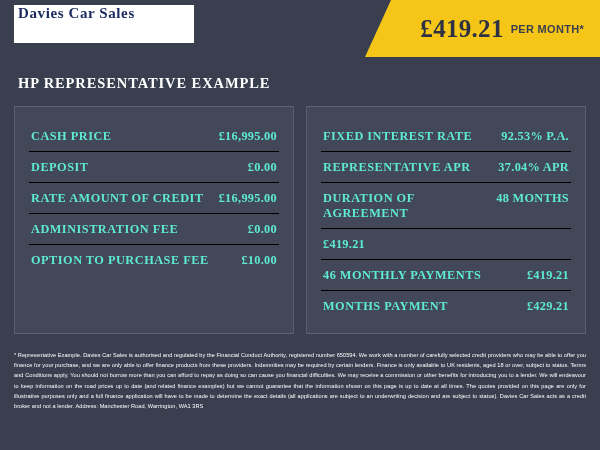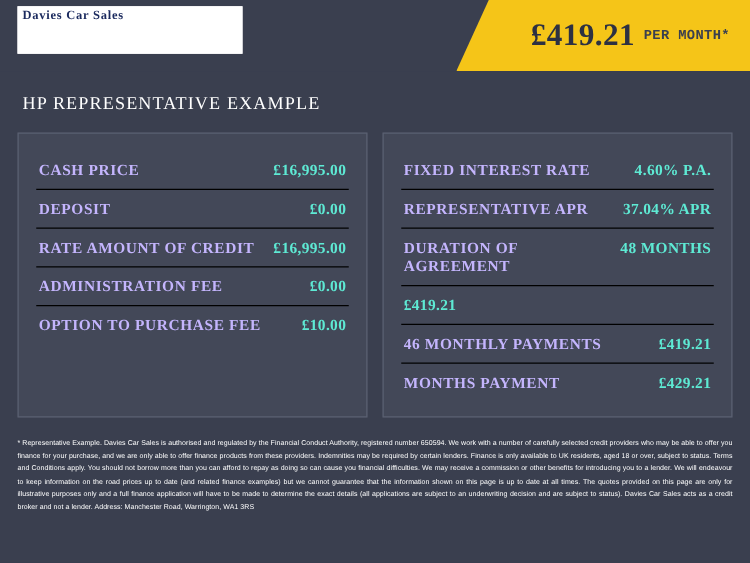--- a/index.html
+++ b/index.html
@@ -31,21 +31,21 @@
     background: #ffffff;
     border: 1px solid #ffffff;
   }
   .logo-text {
     position: absolute;
     left: 14px; top: 5px;
     width: 180px;
     text-align: left;
     font-family: "Liberation Serif", serif;
     font-weight: bold;
-    font-size: 10px;
+    font-size: 15px;
     letter-spacing: 0.6px;
     color: #1b2a5e;
     line-height: 16px;
     padding-left: 4px;
   }
   .price-banner {
     position: absolute;
     right: 0; top: 0;
     height: 57px;
     width: 235px;
@@ -58,33 +58,33 @@
     padding-right: 16px;
   }
   .price-amount {
     font-family: "Liberation Serif", serif;
     font-weight: bold;
     font-size: 25px;
     color: #2d3142;
     letter-spacing: 0.3px;
   }
   .price-period {
-    font-family: Liberation Mono, monospace;
+    font-family: Liberation Sans, sans-serif;
     font-weight: bold;
     font-size: 11px;
     color: #3a3f4f;
     margin-left: 7px;
     letter-spacing: 0.3px;
   }
 
   
   .section-title {
     margin: 18px 0 0 18px;
     font-family: "Liberation Serif", serif;
-    font-weight: normal;
+    font-weight: bold;
     font-size: 14.5px;
     color: #ffffff;
     letter-spacing: 0.9px;
   }
 
   
   .panels {
     display: flex;
     gap: 12px;
     margin: 14px 14px 0 14px;
@@ -99,21 +99,21 @@
     display: flex;
     justify-content: space-between;
     align-items: baseline;
     padding: 7.5px 2px;
   }
   .row + .row { border-top: 1px solid #000000; }
   .row-label {
     font-family: "Liberation Serif", serif;
     font-weight: bold;
     font-size: 12.3px;
-    color: #c4b5fd;
+    color: #5eead4;
     letter-spacing: 0.5px;
   }
   .row-value {
     font-family: "Liberation Serif", serif;
     font-weight: bold;
     font-size: 12.3px;
     color: #5eead4;
     letter-spacing: 0.3px;
     text-align: right;
     white-space: nowrap;
@@ -167,21 +167,21 @@
       </div>
       <div class="row">
         <span class="row-label">OPTION TO PURCHASE FEE</span>
         <span class="row-value">£10.00</span>
       </div>
     </div>
 
     <div class="panel">
       <div class="row">
         <span class="row-label">FIXED INTEREST RATE</span>
-        <span class="row-value">4.60% P.A.</span>
+        <span class="row-value">92.53% P.A.</span>
       </div>
       <div class="row">
         <span class="row-label">REPRESENTATIVE APR</span>
         <span class="row-value">37.04% APR</span>
       </div>
       <div class="row">
         <span class="row-label">DURATION OF AGREEMENT</span>
         <span class="row-value">48 MONTHS</span>
       </div>
       <div class="row">

